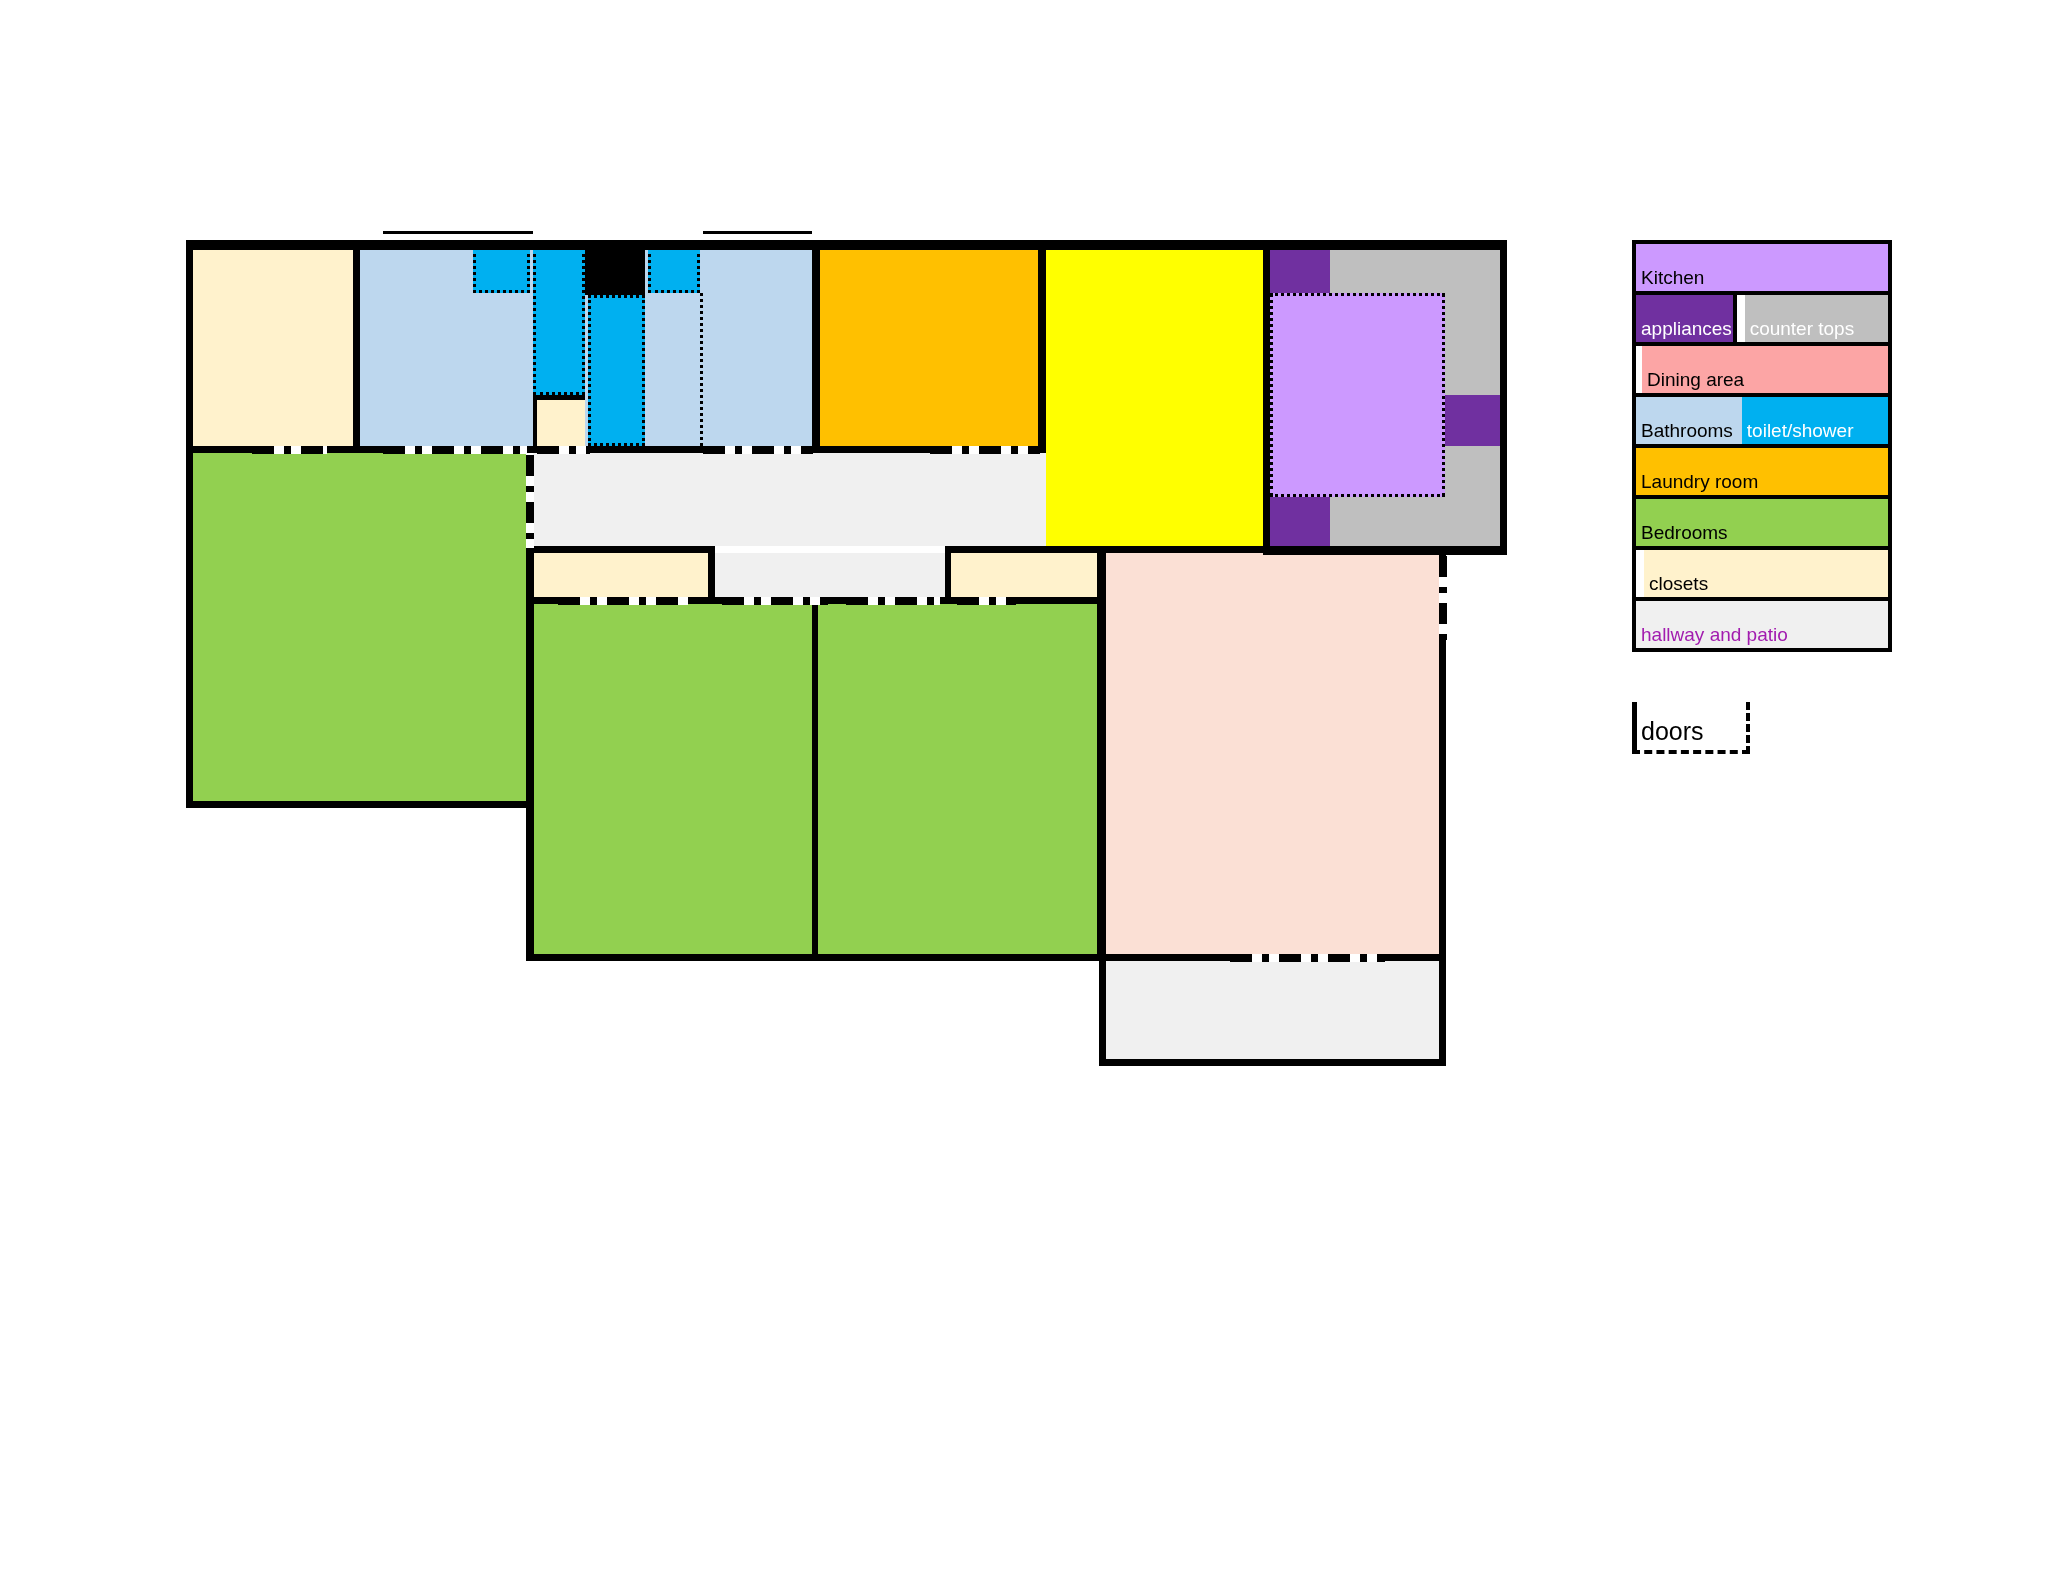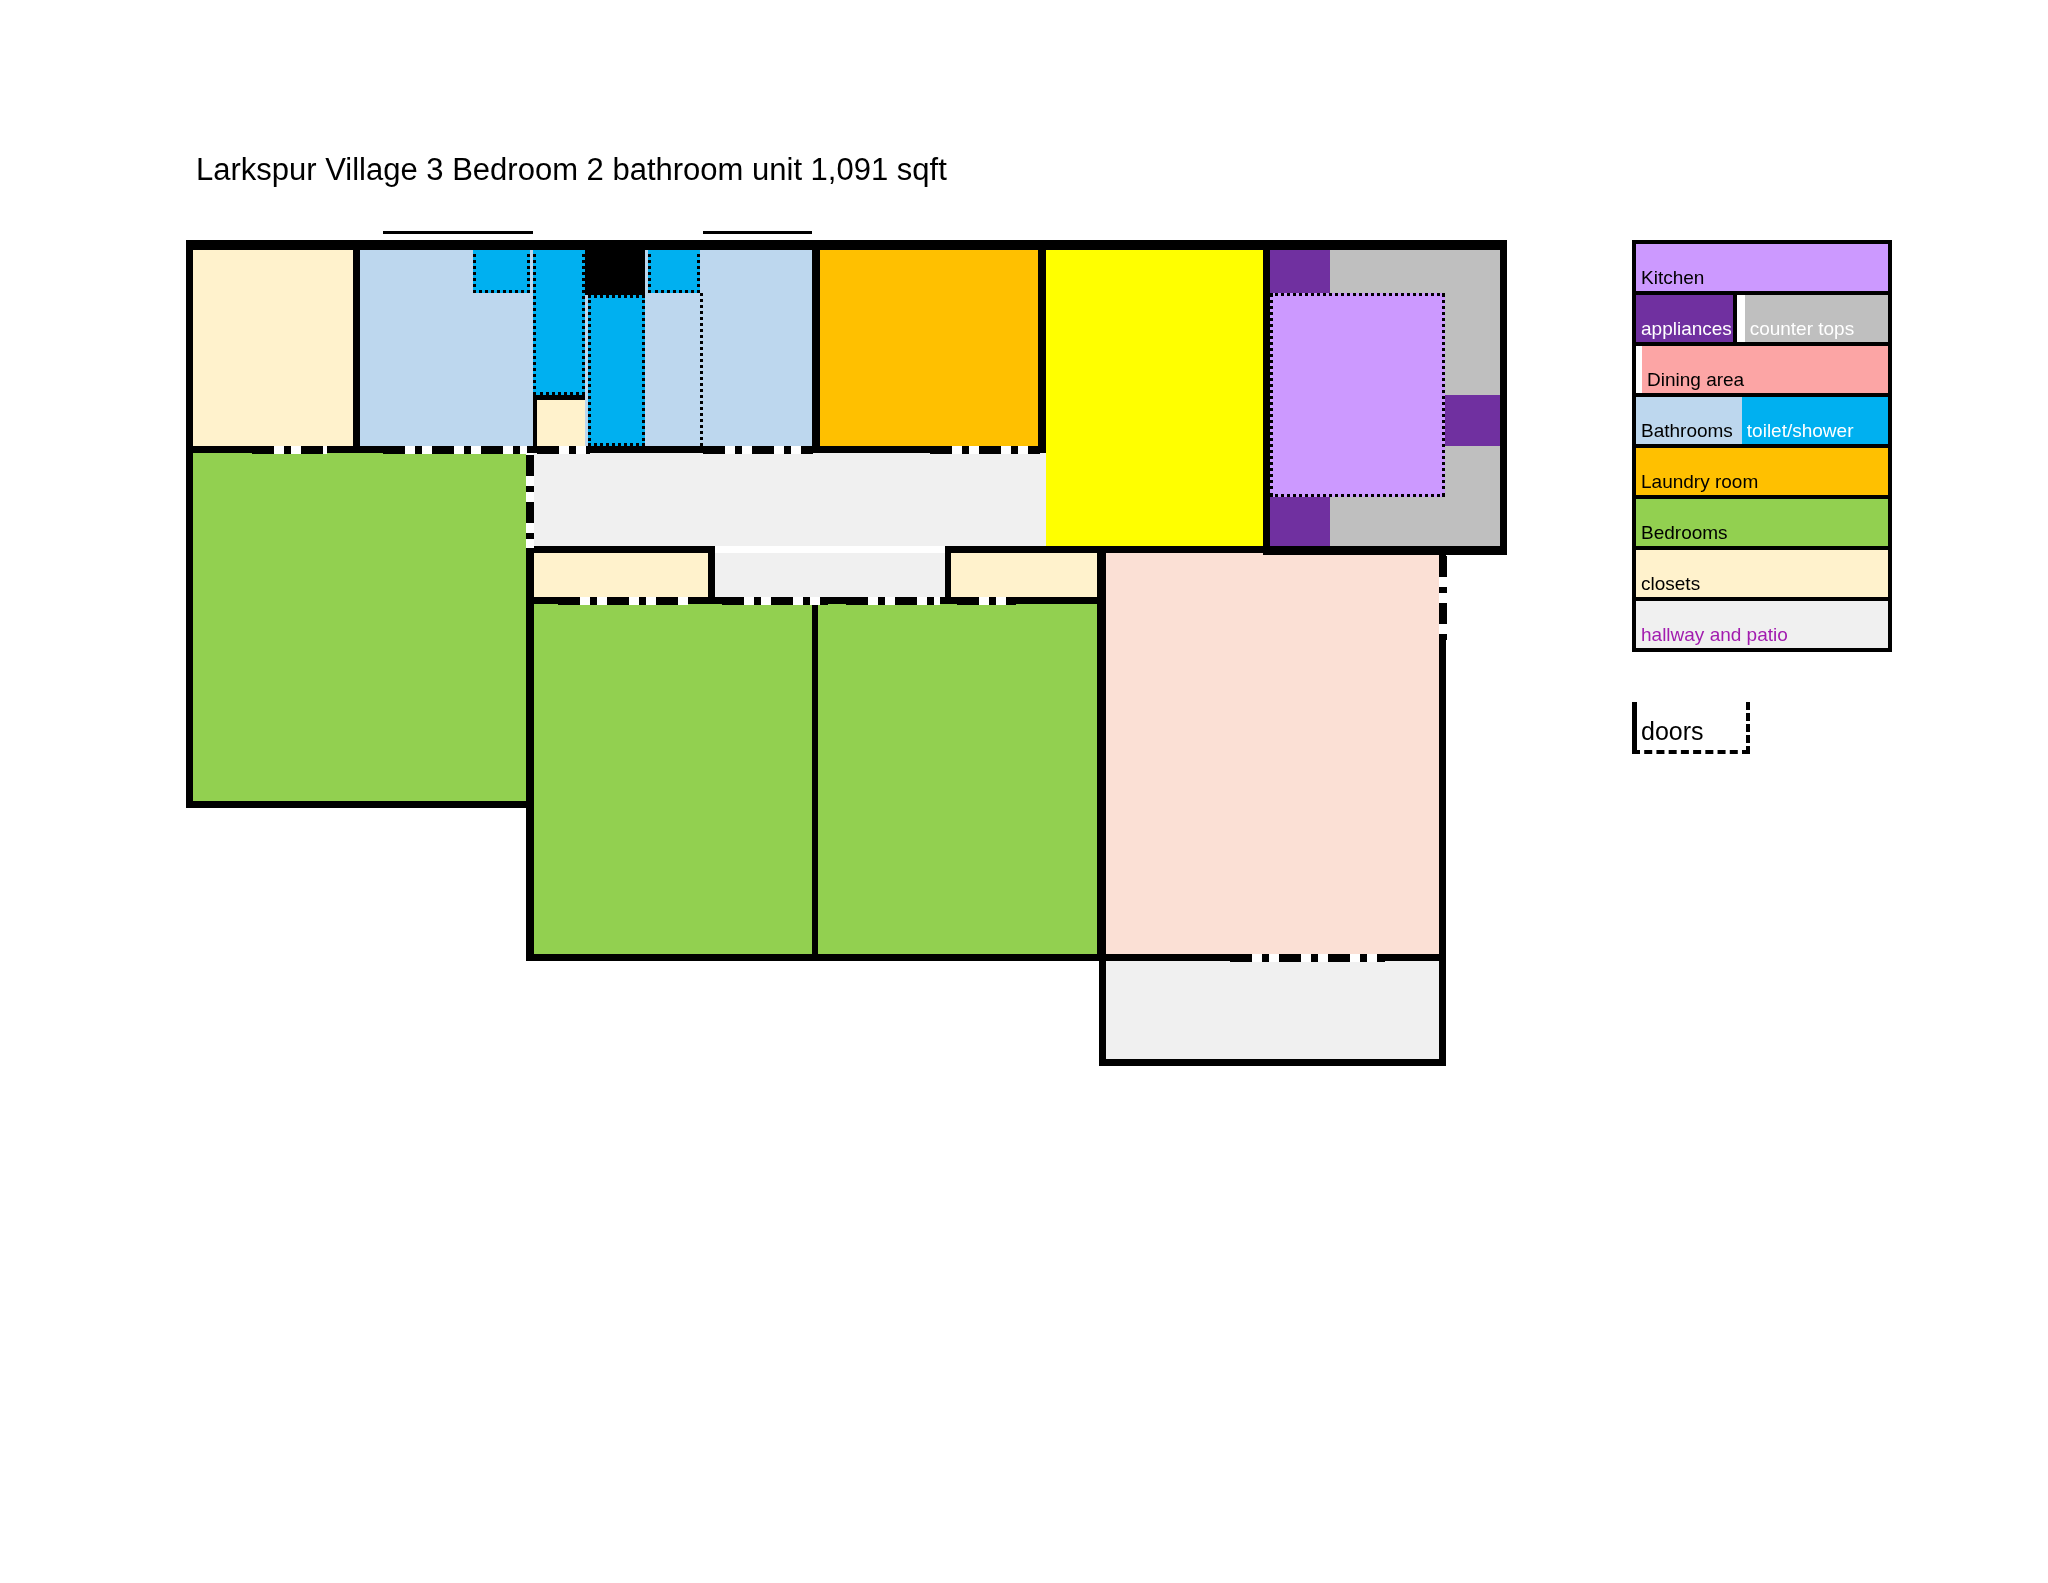--- a/index.html
+++ b/index.html
@@ -26,21 +26,20 @@
   .doors-box{position:absolute;left:1632px;top:702px;width:118px;height:52px;background:#fff;
              box-sizing:border-box;border-left:5px solid #000;border-right:4px dashed #000;
              border-bottom:4px dashed #000;display:flex;align-items:flex-end;}
   .doors-box span{font-size:25px;padding:0 0 4px 4px;}
 </style>
 </head>
 <body>
 
 <div class="canvas">
 
-  <div class="title">Larkspur Village 3 Bedroom 2 bathroom unit 1,091 sqft</div>
 
   <div>
 
     <div class="room" style="left: 193px; top: 250px; width: 160px; height: 196px; background-color: rgb(255, 242, 204);"></div>
     <div class="room" style="left: 360px; top: 250px; width: 452px; height: 196px; background-color: rgb(189, 215, 238);"></div>
     <div class="room dotted" style="left: 473px; top: 247px; width: 57px; height: 46px; background-color: rgb(0, 176, 240);"></div>
     <div class="room dotted" style="left: 533px; top: 247px; width: 52px; height: 148px; background-color: rgb(0, 176, 240);"></div>
     <div class="room" style="left: 533px; top: 395px; width: 52px; height: 51px; border-top: 5px solid rgb(0, 0, 0); border-left: 4px solid rgb(0, 0, 0); background-color: rgb(255, 242, 204);"></div>
     <div class="room" style="left: 585px; top: 247px; width: 60px; height: 48px; background-color: rgb(0, 0, 0);"></div>
     <div class="room dotted" style="left: 588px; top: 295px; width: 57px; height: 151px; background-color: rgb(0, 176, 240);"></div>
@@ -136,21 +135,21 @@
         <div class="legend-cell" style="width: 100%; background-color: rgb(255, 192, 0);">
           <span style="color: rgb(0, 0, 0);">Laundry room</span>
         </div>
       </div>
       <div class="legend-row">
         <div class="legend-cell" style="width: 100%; background-color: rgb(146, 208, 80);">
           <span style="color: rgb(0, 0, 0); text-align: right;">Bedrooms</span>
         </div>
       </div>
       <div class="legend-row">
-        <div class="legend-cell" style="width: 100%; background-color: rgb(255, 242, 204);">
+        <div class="legend-cell" style="width: 100%; background-color: rgb(255, 242, 204); margin-left: 8px;">
           <span style="color: rgb(0, 0, 0);">closets</span>
         </div>
       </div>
       <div class="legend-row">
         <div class="legend-cell" style="width: 100%; background-color: rgb(240, 240, 240);">
           <span style="color: #a21caf;">hallway and patio</span>
         </div>
       </div>
     </div>
   <div class="doors-box">

